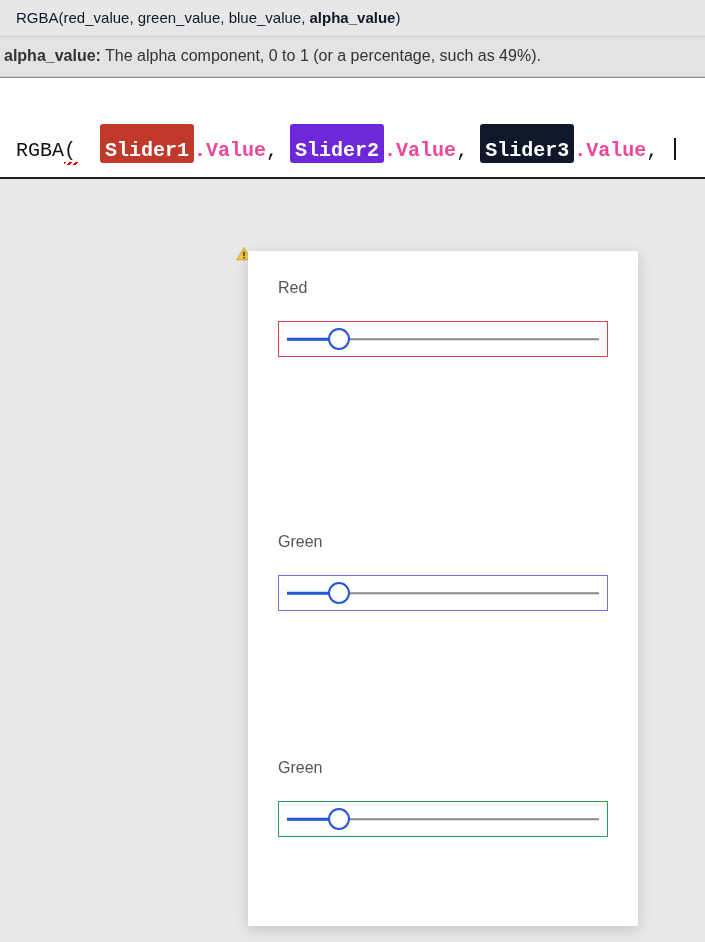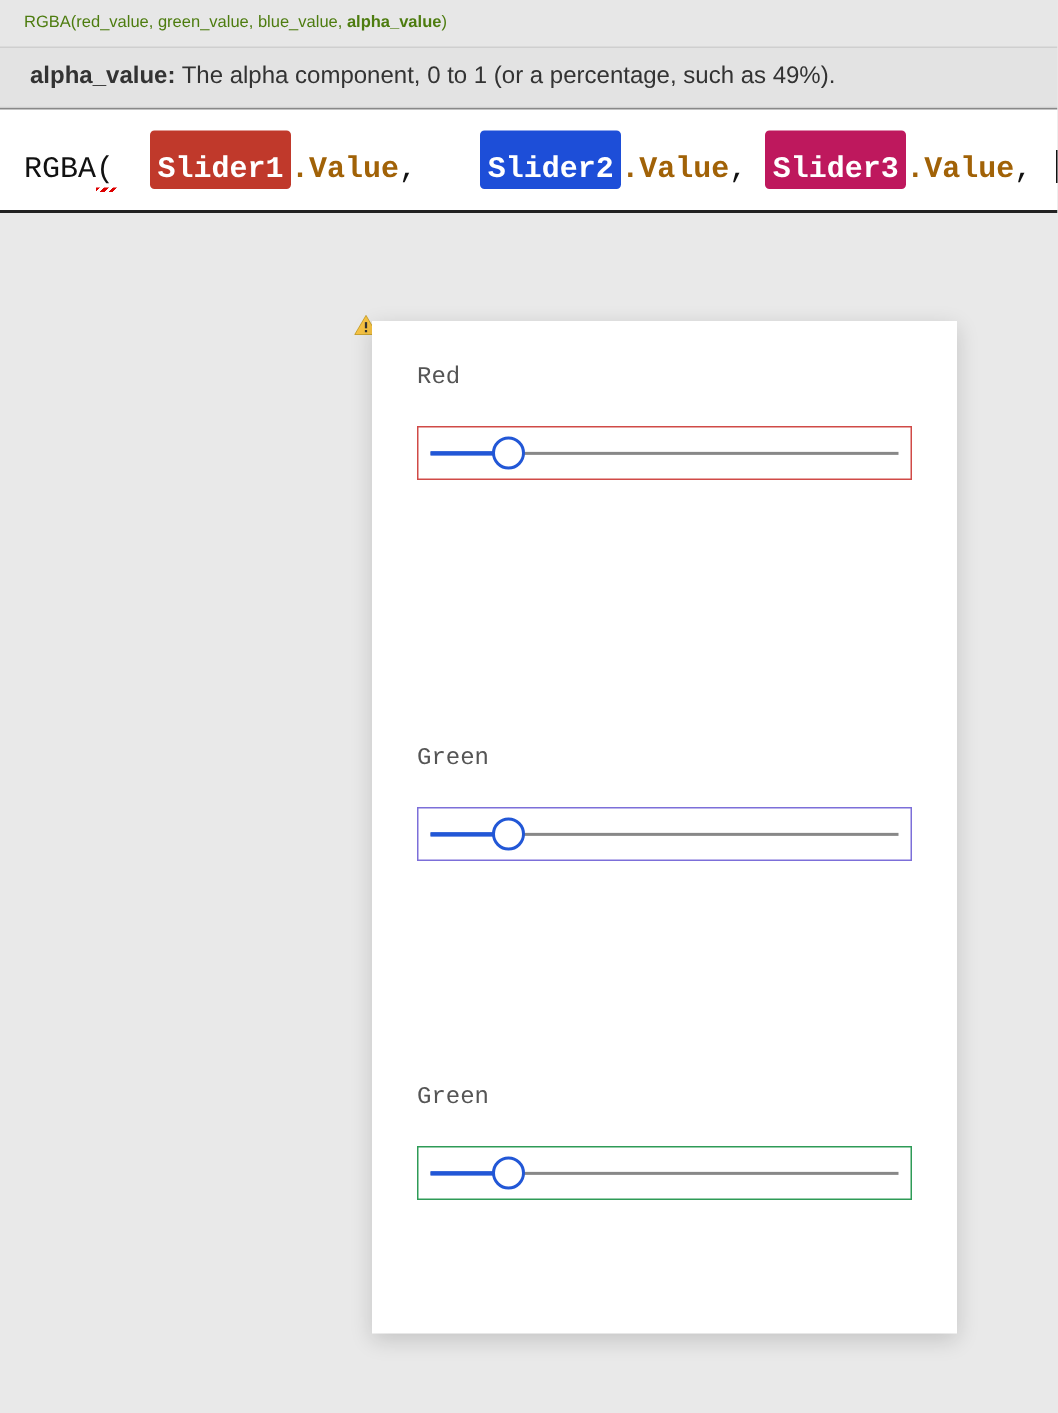--- a/index.html
+++ b/index.html
@@ -9,27 +9,27 @@
       font-family: "Segoe UI", Arial, sans-serif;
       background: #e9e9e9;
       overflow: hidden;
     }
     .tooltip-bar {
       background: #e7e7e7;
       border-bottom: 1px solid #cfcfcf;
     }
     .tooltip-sig {
       padding: 9px 28px 10px 16px;
-      font-size: 11px;
-      color: #4d7c0f;
+      font-size: 15px;
+      color: #0f172a;
       border-bottom: 1px solid #cfcfcf;
     }
     .tooltip-sig .param-active { font-weight: 700; }
     .tooltip-desc {
-      padding: 10px 16px 11px 20px;
+      padding: 10px 16px 11px 4px;
       font-size: 16px;
       color: #333;
       background: #e3e3e3;
     }
     .tooltip-desc .param-label { font-weight: 700; }
     .formula-bar {
       background: #fff;
       border-top: 1px solid #888;
       border-bottom: 2px solid #222;
       padding: 14px 16px 14px 16px;
@@ -48,23 +48,23 @@
       left: 0; right: -2px; bottom: -3px;
       height: 3px;
       background: repeating-linear-gradient(135deg, #d00 0 2px, transparent 2px 4px);
     }
     .chip {
       display: inline-block; color: #fff; padding: 15px 5px 1px 5px;
       border-radius: 3px; font-weight: 700;
       font-family: Consolas, "Courier New", monospace;
     }
     .chip-red { background: #c0392b; }
-    .chip-purple { background: #1d4ed8; margin-left: 30px; }
-    .chip-green { background: #be185d; }
-    .prop { color: #a16207; font-weight: 700; }
+    .chip-purple { background: #6d28d9; }
+    .chip-green { background: #0f172a; margin-top: 32px; }
+    .prop { color: #ec4899; font-weight: 700; }
     .comma { color: #111; }
     .caret {
       display: inline-block; width: 2px; height: 22px; background: #111;
       vertical-align: -4px; margin-left: 4px;
     }
     .canvas-area {
       position: relative;
       width: 100%;
       height: 770px;
       background: #e9e9e9;
@@ -74,21 +74,20 @@
       left: 235px; top: 66px;
       width: 18px; height: 18px;
     }
     .card {
       position: absolute;
       left: 248px; top: 72px;
       width: 390px; height: 675px;
       background: #fff;
       box-shadow: 0 4px 14px rgba(0,0,0,0.16);
       padding: 28px 30px 20px 30px;
-      font-family: Liberation Mono, monospace;
     }
     .slider-block { position: absolute; left: 30px; width: 330px; }
     .slider-block .lbl { font-size: 16px; color: #555; margin-bottom: 24px; display: block; }
     .slider-box {
       width: 330px; height: 36px; border: 1.5px solid #999;
       position: relative; background: #fff;
     }
     .slider-box.sel-red { border-color: #d04a47; }
     .slider-box.sel-purple { border-color: #7c6fd9; }
     .slider-box.sel-green { border-color: #2e9b57; }

